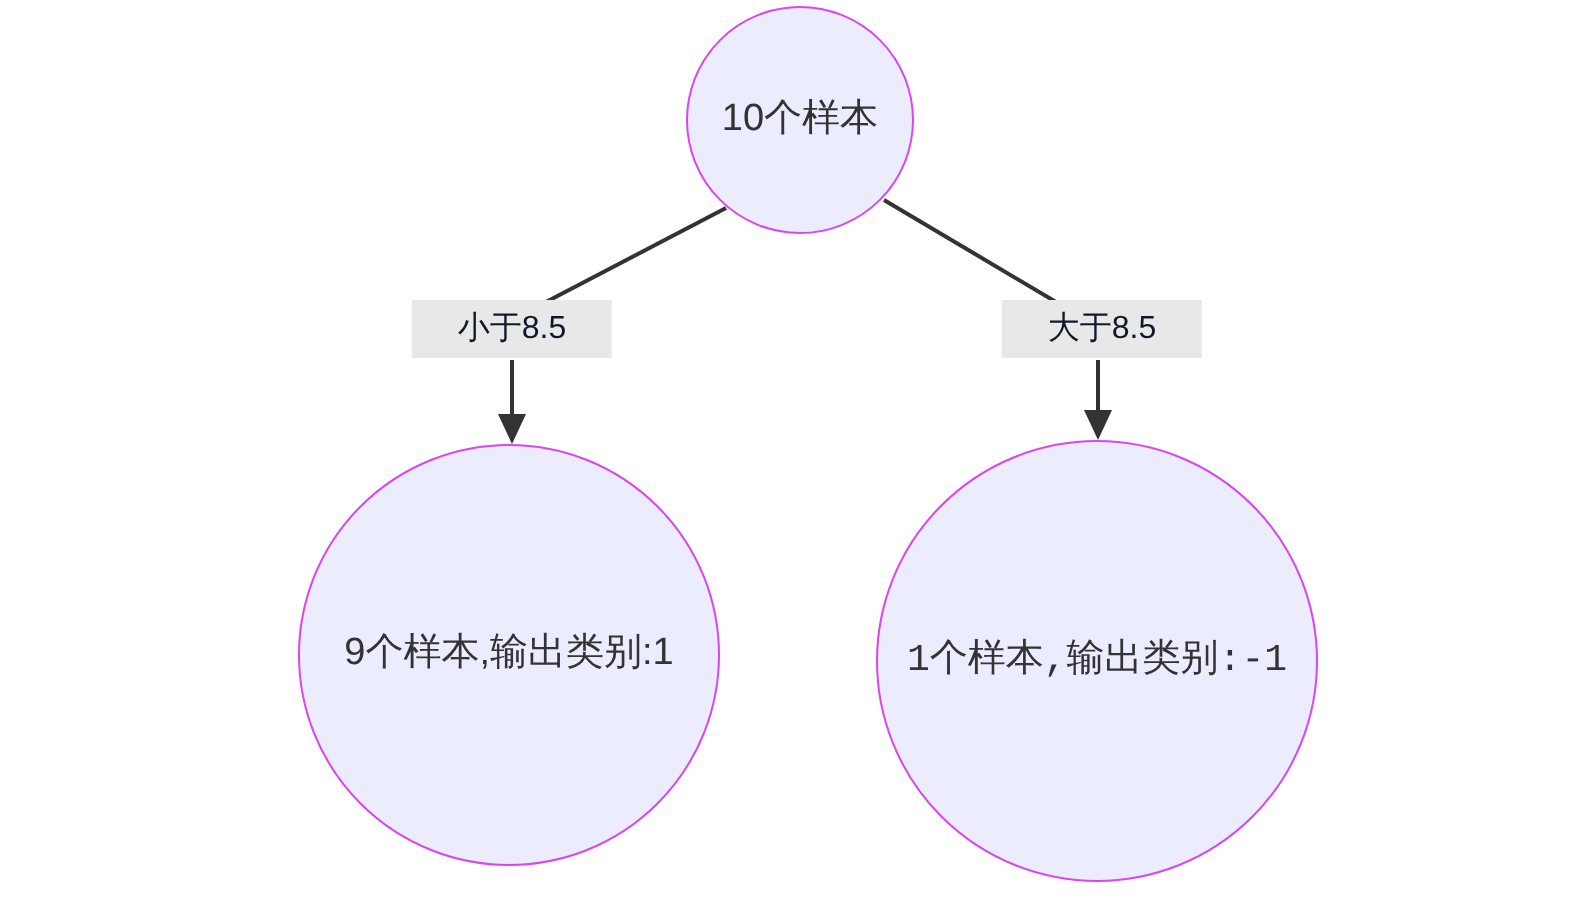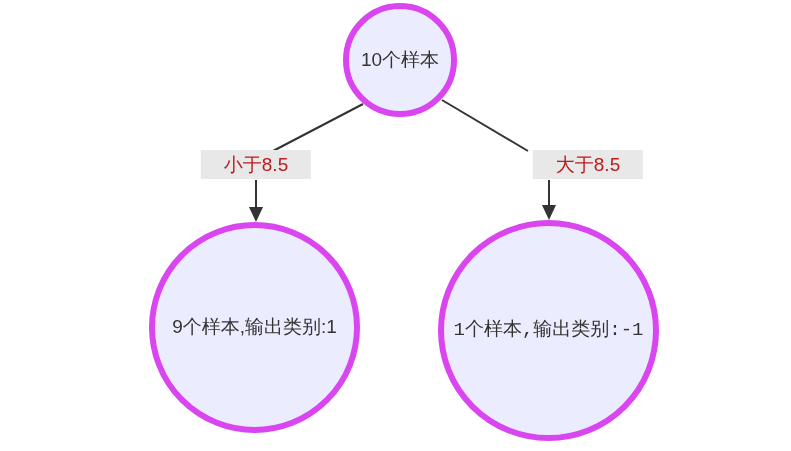--- a/index.html
+++ b/index.html
@@ -19,21 +19,21 @@
     position: absolute;
     left: 0;
     top: 0;
     width: 791px;
     height: 451px;
   }
   .node {
     position: absolute;
     border-radius: 50%;
     background: #ECECFF;
-    border: 6px solid #d946ef;
+    border: 1px solid #d946ef;
     display: flex;
     align-items: center;
     justify-content: center;
     text-align: center;
     color: #333333;
     font-size: 19px;
     line-height: 1.2;
     box-sizing: border-box;
   }
   .node-root {
@@ -53,29 +53,29 @@
     top: 220px;
     width: 221px;
     height: 221px;
     font-family: Liberation Mono, monospace;
   }
   .edge-label {
     position: absolute;
     top: 150px;
     transform: translateX(-50%);
     background: #e8e8e8;
-    color: #b91c1c;
-    font-size: 19px;
+    color: #0f172a;
+    font-size: 16px;
     line-height: 29px;
     height: 29px;
     padding: 0 23px;
     white-space: nowrap;
   }
   .edge-label-left { left: 256px; }
-  .edge-label-right { left: 551px; margin-left: 37px; }
+  .edge-label-right { left: 551px; }
 </style>
 </head>
 <body>
 
 <div class="canvas">
 
   <svg class="edges-svg" viewBox="0 0 791 451" xmlns="http://www.w3.org/2000/svg">
 
     <line x1="363" y1="104" x2="273" y2="151" stroke="#333333" stroke-width="2"></line>
 

